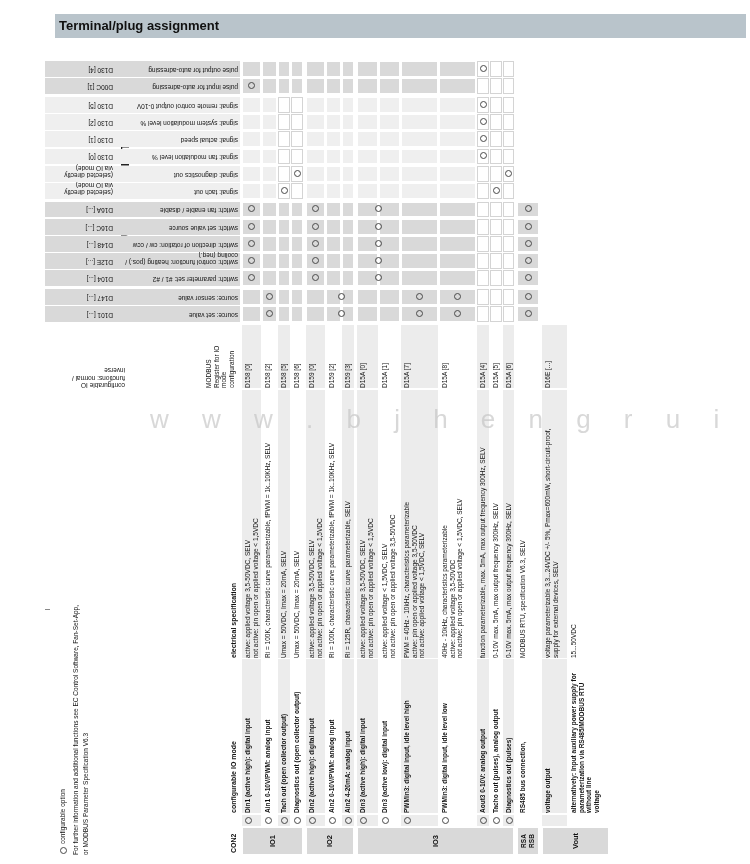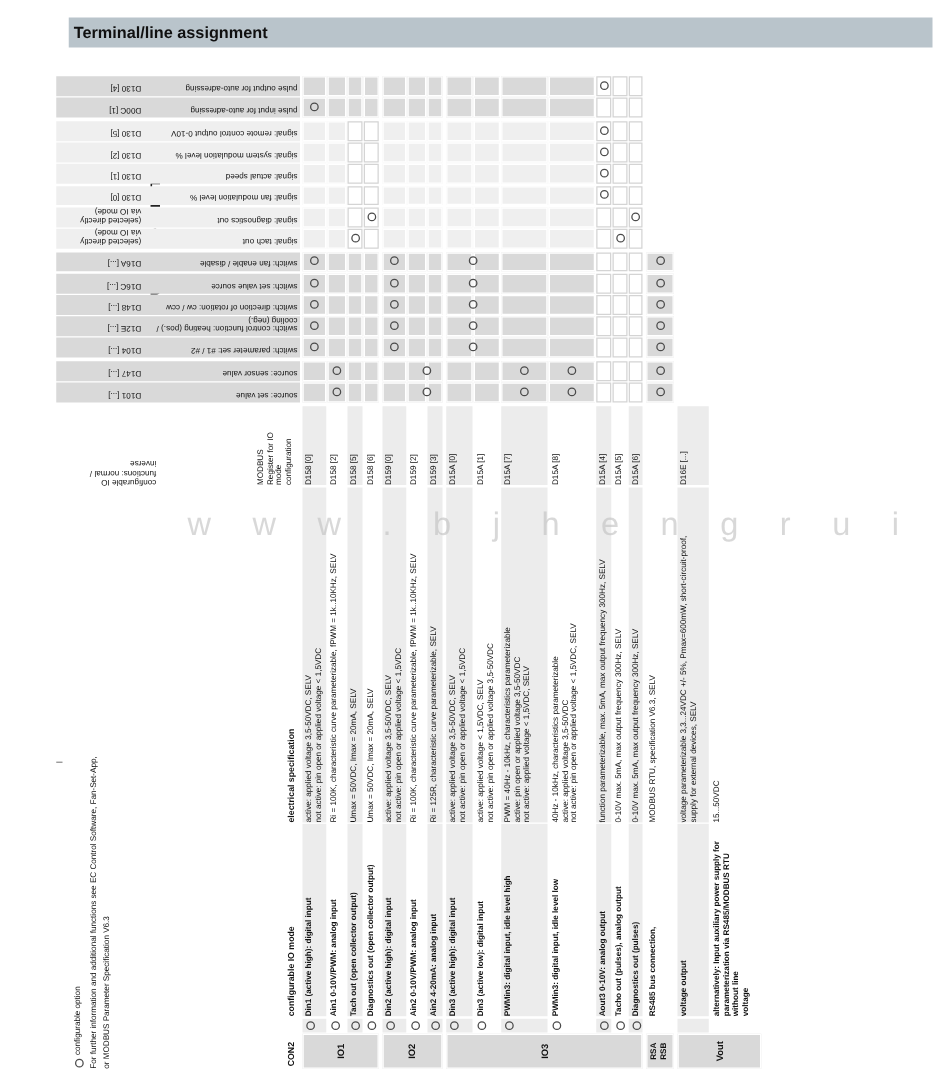--- a/index.html
+++ b/index.html
@@ -22,21 +22,21 @@
   .iolab{position:absolute;font-weight:bold;font-size:11px;letter-spacing:0.5px;color:#222;}
   #watermark{position:absolute;left:150px;top:382px;width:600px;pointer-events:none;z-index:30;}
   #wm-cn{font-family:"DejaVu Sans",sans-serif;font-size:62px;font-weight:bold;letter-spacing:34px;
          color:rgba(170,170,170,0.55);white-space:nowrap;}
   #wm-url{margin-top:22px;font-size:26px;letter-spacing:13px;color:rgba(195,195,195,0.65);white-space:nowrap;}
 </style>
 </head>
 <body>
 
 <div id="titlebar">
-  <span>Terminal/line assignment</span>
+  <span>Terminal/plug assignment</span>
 </div>
 
 <div id="margin-dash">–</div>
 
 <div id="natural">
 
   <div class="abs" style="left:0;top:14px;">
     <span class="oc" style="left:1px;top:1px;"></span>
     <span class="txt" style="position:absolute;left:11px;top:0;white-space:nowrap;">configurable option</span>
   </div>

